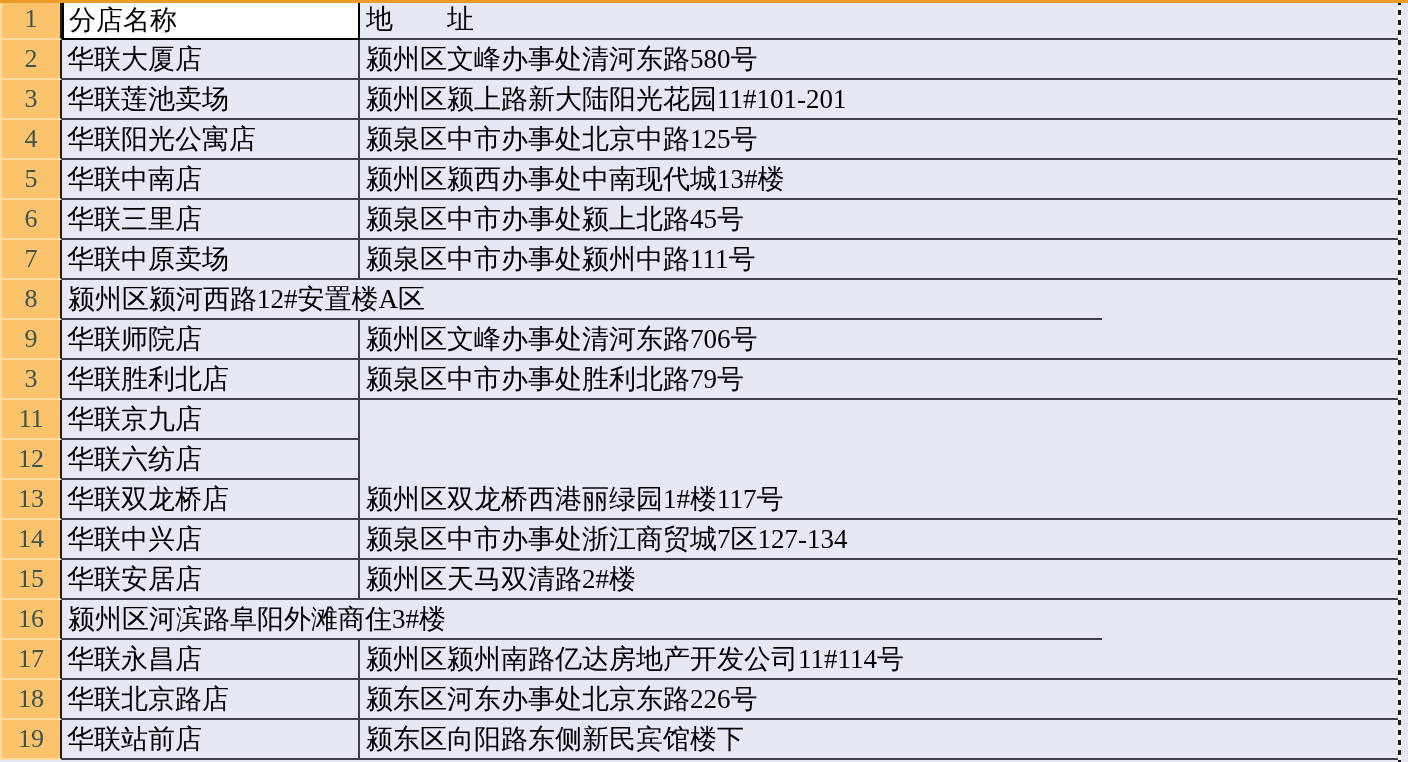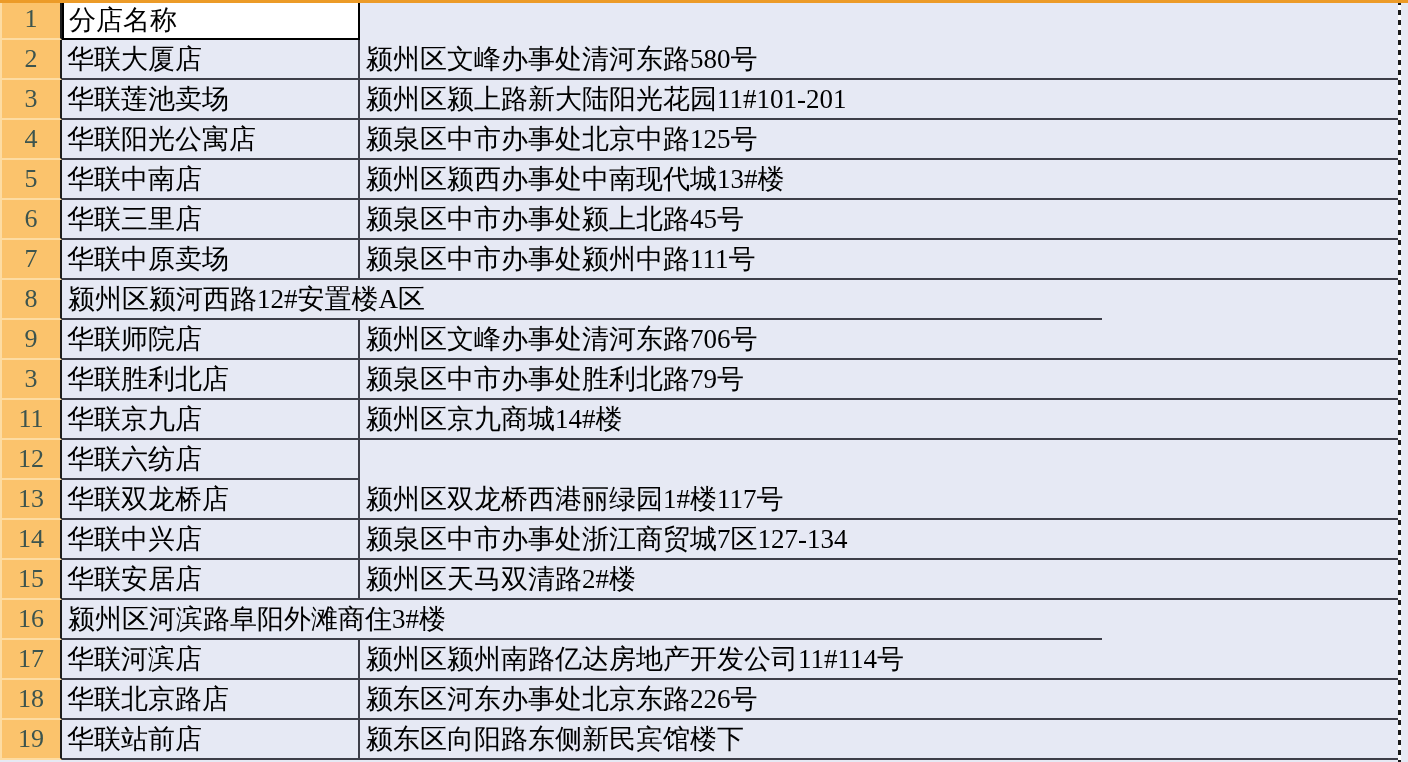--- a/index.html
+++ b/index.html
@@ -78,20 +78,21 @@
 </head>
 <body>
 
 <div class="sheet">
   <div class="top-strip"></div>
 
   <div class="grid" id="grid">
     <div class="row header-row">
       <div class="cell num">1</div>
       <div class="cell name">分店名称</div>
+      <div class="cell addr">地　　址</div>
     </div>
 
     <div class="row">
       <div class="cell num">2</div>
       <div class="cell name">华联大厦店</div>
       <div class="cell addr">颍州区文峰办事处清河东路580号</div>
     </div>
 
     <div class="row">
       <div class="cell num">3</div>
@@ -136,21 +137,20 @@
 
     <div class="row">
       <div class="cell num">3</div>
       <div class="cell name">华联胜利北店</div>
       <div class="cell addr">颍泉区中市办事处胜利北路79号</div>
     </div>
 
     <div class="row">
       <div class="cell num">11</div>
       <div class="cell name">华联京九店</div>
-      <div class="cell addr">颍州区京九商城14#楼</div>
     </div>
 
     <div class="row">
       <div class="cell num">12</div>
       <div class="cell name">华联六纺店</div>
     </div>
 
     <div class="row">
       <div class="cell num">13</div>
       <div class="cell name">华联双龙桥店</div>
@@ -169,21 +169,21 @@
       <div class="cell addr">颍州区天马双清路2#楼</div>
     </div>
 
     <div class="row">
       <div class="cell num">16</div>
       <div class="cell addr">颍州区河滨路阜阳外滩商住3#楼</div>
     </div>
 
     <div class="row">
       <div class="cell num">17</div>
-      <div class="cell name">华联河滨店</div>
+      <div class="cell name">华联永昌店</div>
       <div class="cell addr">颍州区颍州南路亿达房地产开发公司11#114号</div>
     </div>
 
     <div class="row">
       <div class="cell num">18</div>
       <div class="cell name">华联北京路店</div>
       <div class="cell addr">颍东区河东办事处北京东路226号</div>
     </div>
 
     <div class="row">

